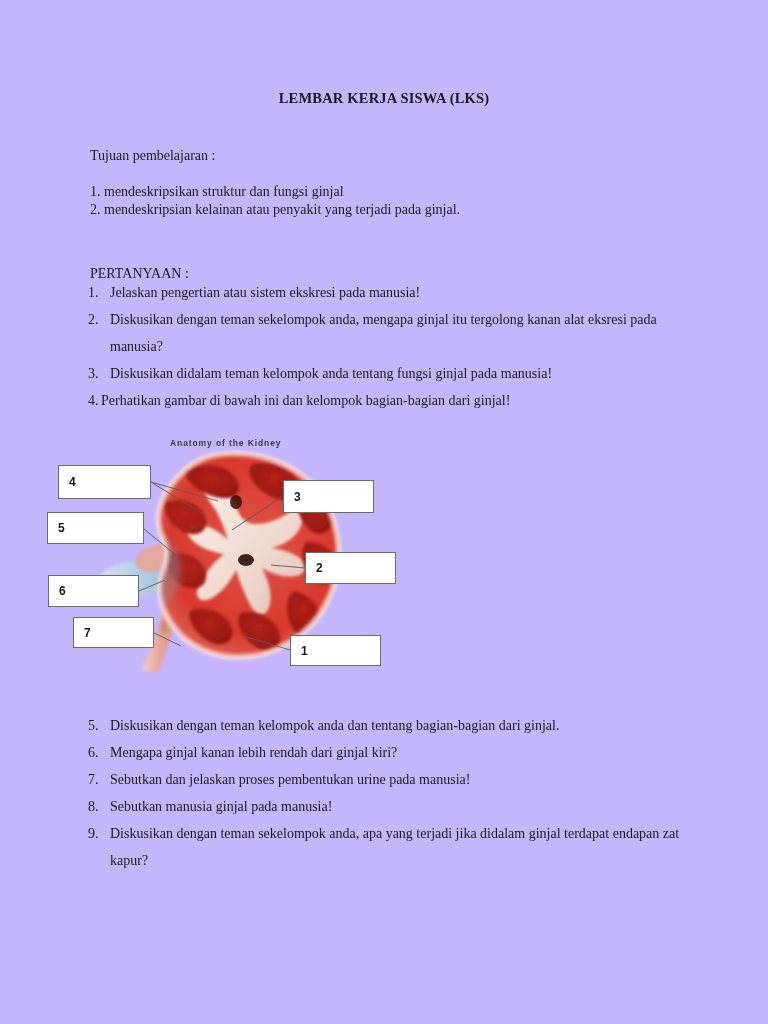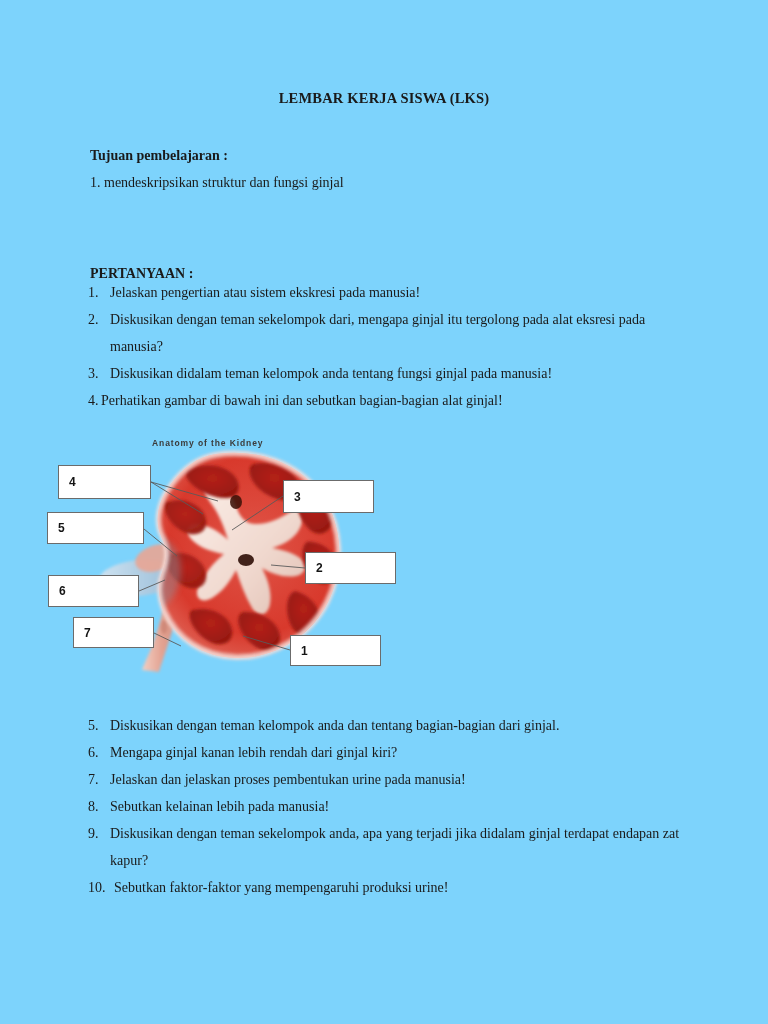--- a/index.html
+++ b/index.html
@@ -12,41 +12,41 @@
     height: 1024px;
     position: relative;
     font-family: "Liberation Serif", serif;
     color: #1a1a1a;
     overflow: hidden;
   }
 
   .page {
     position: absolute;
     inset: 0;
-    background: #7dd3fc;
+    background: #c4b5fd;
   }
 
   
   .doc-title {
     position: absolute;
     top: 90px;
     left: 0;
     width: 768px;
     text-align: center;
     font-size: 14.5px;
     font-weight: bold;
     letter-spacing: 0.2px;
   }
 
   
   .section-heading {
     position: absolute;
     left: 90px;
     font-size: 14px;
-    font-weight: bold;
+    font-weight: normal;
   }
   .plain-line {
     position: absolute;
     left: 90px;
     font-size: 14px;
     white-space: nowrap;
   }
 
   
   .qlist {
@@ -74,21 +74,21 @@
   
   .figure {
     position: absolute;
     left: 40px;
     top: 432px;
     width: 420px;
     height: 248px;
   }
   .fig-title {
     position: absolute;
-    left: 112px;
+    left: 130px;
     top: 6px;
     font-family: "Liberation Sans", sans-serif;
     font-size: 8.5px;
     font-weight: bold;
     letter-spacing: 0.9px;
     color: #3b3b3b;
     white-space: nowrap;
   }
 
   .kidney-svg {
@@ -123,40 +123,41 @@
   .lb1 { left: 250px; top: 203px; width: 91px; height: 31px; }
 </style>
 </head>
 <body>
 
 <div class="page">
 
   <div class="doc-title">LEMBAR KERJA SISWA (LKS)</div>
 
   <div class="section-heading" style="top:148px;">Tujuan pembelajaran :</div>
-  <div class="plain-line" style="top:175px;font-family:Liberation Serif, serif;">1. mendeskripsikan struktur dan fungsi ginjal</div>
+  <div class="plain-line" style="top:184px;font-family:Liberation Serif, serif;">1. mendeskripsikan struktur dan fungsi ginjal</div>
+  <div class="plain-line" style="top:202px;">2. mendeskripsian kelainan atau penyakit yang terjadi pada ginjal.</div>
 
   <div class="section-heading" style="top:266px;">PERTANYAAN :</div>
 
   <div class="qlist" id="qlist-top" style="top:279px;">
       <div class="qitem">
         <span class="qnum">1.</span>
         <span class="qtext">Jelaskan pengertian atau sistem ekskresi pada manusia!</span>
       </div>
       <div class="qitem">
         <span class="qnum">2.</span>
-        <span class="qtext">Diskusikan dengan teman sekelompok dari, mengapa ginjal itu tergolong pada alat eksresi pada manusia?</span>
+        <span class="qtext">Diskusikan dengan teman sekelompok anda, mengapa ginjal itu tergolong kanan alat eksresi pada manusia?</span>
       </div>
       <div class="qitem">
         <span class="qnum">3.</span>
         <span class="qtext">Diskusikan didalam teman kelompok anda tentang fungsi ginjal pada manusia!</span>
       </div>
       <div class="qitem">
         <span class="qnum tight">4.</span>
-        <span class="qtext">Perhatikan gambar di bawah ini dan sebutkan bagian-bagian alat ginjal!</span>
+        <span class="qtext">Perhatikan gambar di bawah ini dan kelompok bagian-bagian dari ginjal!</span>
       </div>
     </div>
 
   <div class="figure">
 
     <div class="fig-title">Anatomy of the Kidney</div>
 
     <svg class="kidney-svg" viewBox="0 0 420 248">
       <defs>
         <radialGradient id="cortexGrad" cx="52%" cy="45%" r="62%">
@@ -330,29 +331,25 @@
       <div class="qitem">
         <span class="qnum">5.</span>
         <span class="qtext">Diskusikan dengan teman kelompok anda dan tentang bagian-bagian dari ginjal.</span>
       </div>
       <div class="qitem">
         <span class="qnum">6.</span>
         <span class="qtext">Mengapa ginjal kanan lebih rendah dari ginjal kiri?</span>
       </div>
       <div class="qitem">
         <span class="qnum">7.</span>
-        <span class="qtext">Jelaskan dan jelaskan proses pembentukan urine pada manusia!</span>
+        <span class="qtext">Sebutkan dan jelaskan proses pembentukan urine pada manusia!</span>
       </div>
       <div class="qitem">
         <span class="qnum">8.</span>
-        <span class="qtext">Sebutkan kelainan lebih pada manusia!</span>
+        <span class="qtext">Sebutkan manusia ginjal pada manusia!</span>
       </div>
       <div class="qitem">
         <span class="qnum">9.</span>
         <span class="qtext">Diskusikan dengan teman sekelompok anda, apa yang terjadi jika didalam ginjal terdapat endapan zat kapur?</span>
       </div>
-      <div class="qitem">
-        <span class="qnum wide">10.</span>
-        <span class="qtext">Sebutkan faktor-faktor yang mempengaruhi produksi urine!</span>
-      </div>
     </div>
 
 </div>
 
 </body></html>

